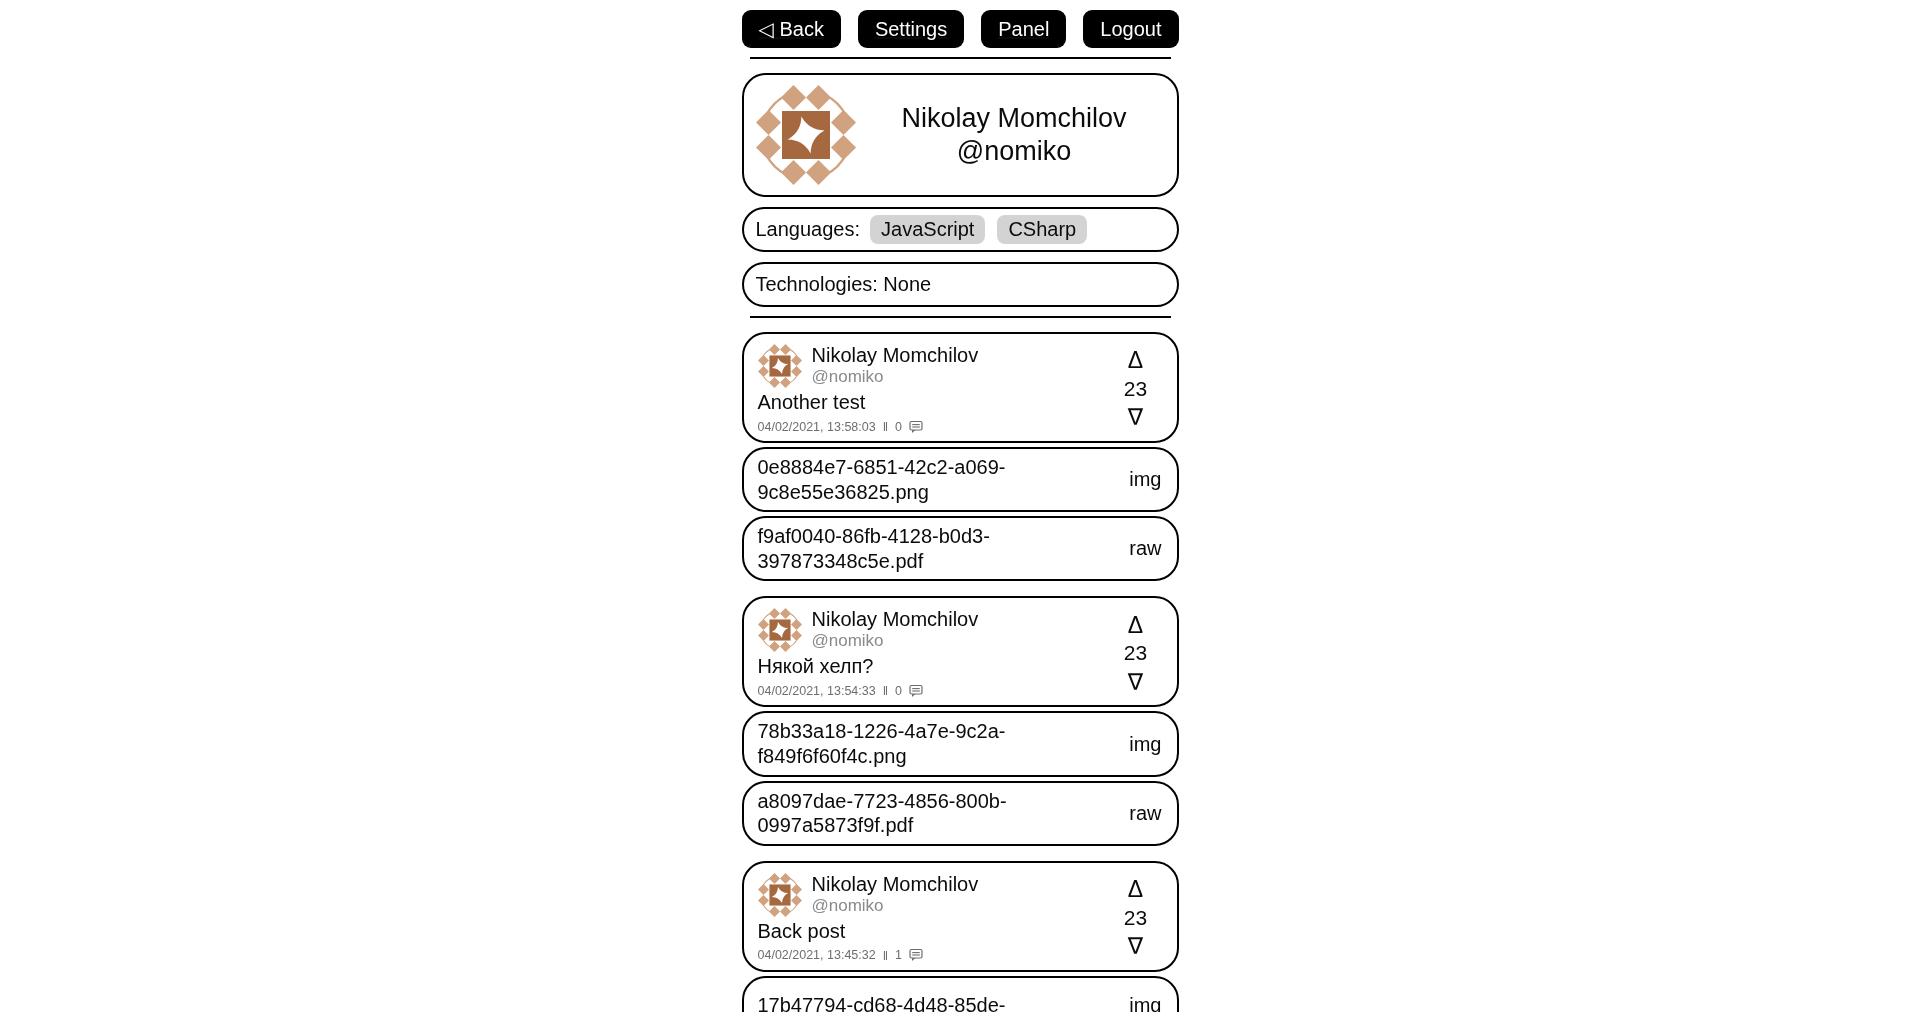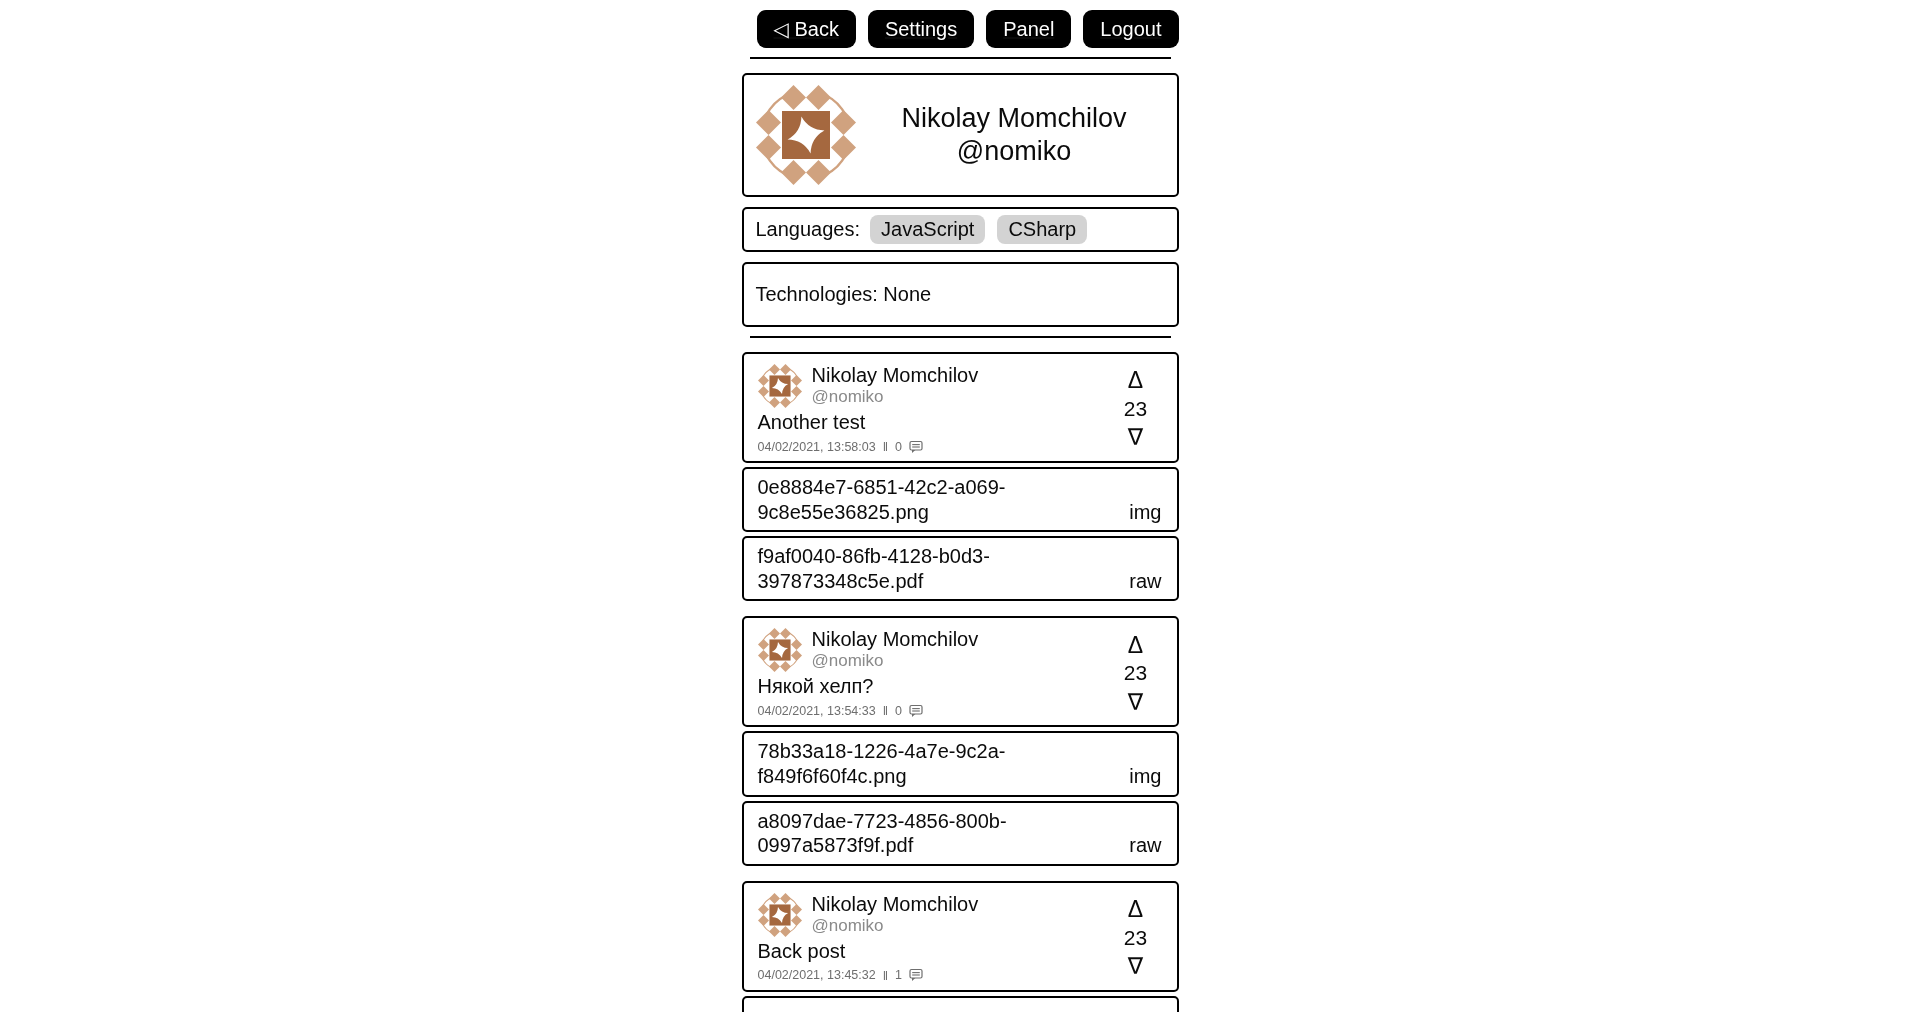--- a/index.html
+++ b/index.html
@@ -7,55 +7,55 @@
     --badge-bg:#d3d3d3; --muted-text:#6e6e6e; --handle-text:#8a8a8a;
     --avatar-dark:#a5683f; --avatar-light:#d0a27f; --page-bg:#ffffff; --text:#0b0b0b;
   }
   *{box-sizing:border-box;}
   html,body{margin:0;padding:0;}
   body{
     width:1920px;height:1012px;overflow:hidden;background:var(--page-bg);
     font-family:"Liberation Sans","DejaVu Sans",sans-serif;color:var(--text);
   }
   .column{width:437px;margin:0 auto;padding-top:10px;}
-  .nav-row{display:flex;justify-content:flex-end;gap:12px;text-decoration:underline;}
+  .nav-row{display:flex;justify-content:space-between;text-decoration:underline;}
   .nav-btn{
     background:var(--button-bg);color:var(--button-text);border:none;border-radius:9px;
     font-family:inherit;font-size:20px;padding:7px 17px;cursor:pointer;white-space:nowrap;
   }
   hr.rule{border:none;border-top:2px solid #000;margin:9px 8px 14px 8px;}
   .card{
-    border:2px solid var(--card-border);border-radius:5px;background:#fff;
+    border:2px solid var(--card-border);border-radius:24px;background:#fff;
   }
   .profile-card{display:flex;align-items:center;gap:8px;padding:10px 12px;margin-bottom:10px;}
   .profile-avatar{width:100px;height:100px;flex:0 0 auto;}
   .profile-names{flex:1;text-align:center;font-size:27px;line-height:1.22;}
   .info-card{display:flex;align-items:center;gap:10px;padding:6px 12px;margin-bottom:10px;font-size:20px;}
-  .tech-card{padding:19px 12px;margin-bottom:0;}
+  .tech-card{padding:9px 12px;margin-bottom:0;}
   .badge{background:var(--badge-bg);border-radius:8px;padding:3px 11px;font-size:20px;}
   .badge + .badge{margin-left:2px;}
 
   .post-group{margin-bottom:15px;}
   .post-card{display:flex;padding:10px 12px 7px 14px;}
   .post-main{flex:1;min-width:0;}
   .post-header{display:flex;gap:10px;align-items:flex-start;}
   .post-avatar{width:44px;height:44px;flex:0 0 auto;}
   .author-name{font-size:20px;line-height:1.15;}
   .author-handle{font-size:17px;color:var(--handle-text);line-height:1.15;}
   .post-title{font-size:20px;margin-top:3px;}
   .post-meta{display:flex;align-items:center;gap:7px;margin-top:5px;color:var(--muted-text);font-size:12.5px;}
   .meta-sep{font-size:13px;}
   .vote-col{
     flex:0 0 52px;display:flex;flex-direction:column;align-items:center;justify-content:center;
     gap:1px;padding-right:6px;
   }
   .vote-glyph{font-size:23px;line-height:1.25;cursor:pointer;}
   .vote-count{font-size:21px;line-height:1.25;}
   .attachment{
-    display:flex;align-items:flex-end;margin-top:4px;padding:6px 15px 6px 14px;
+    display:flex;align-items:center;margin-top:4px;padding:6px 15px 6px 14px;
     min-height:60px;cursor:pointer;
   }
   .att-name{flex:1;font-size:20px;line-height:1.23;word-break:normal;overflow-wrap:anywhere;padding-right:14px;}
   .att-type{font-size:20px;line-height:1.23;}
   .comment-icon{display:inline-block;vertical-align:middle;}
 </style>
 </head>
 <body>
 
 <svg width="0" height="0" style="position:absolute" aria-hidden="true">

